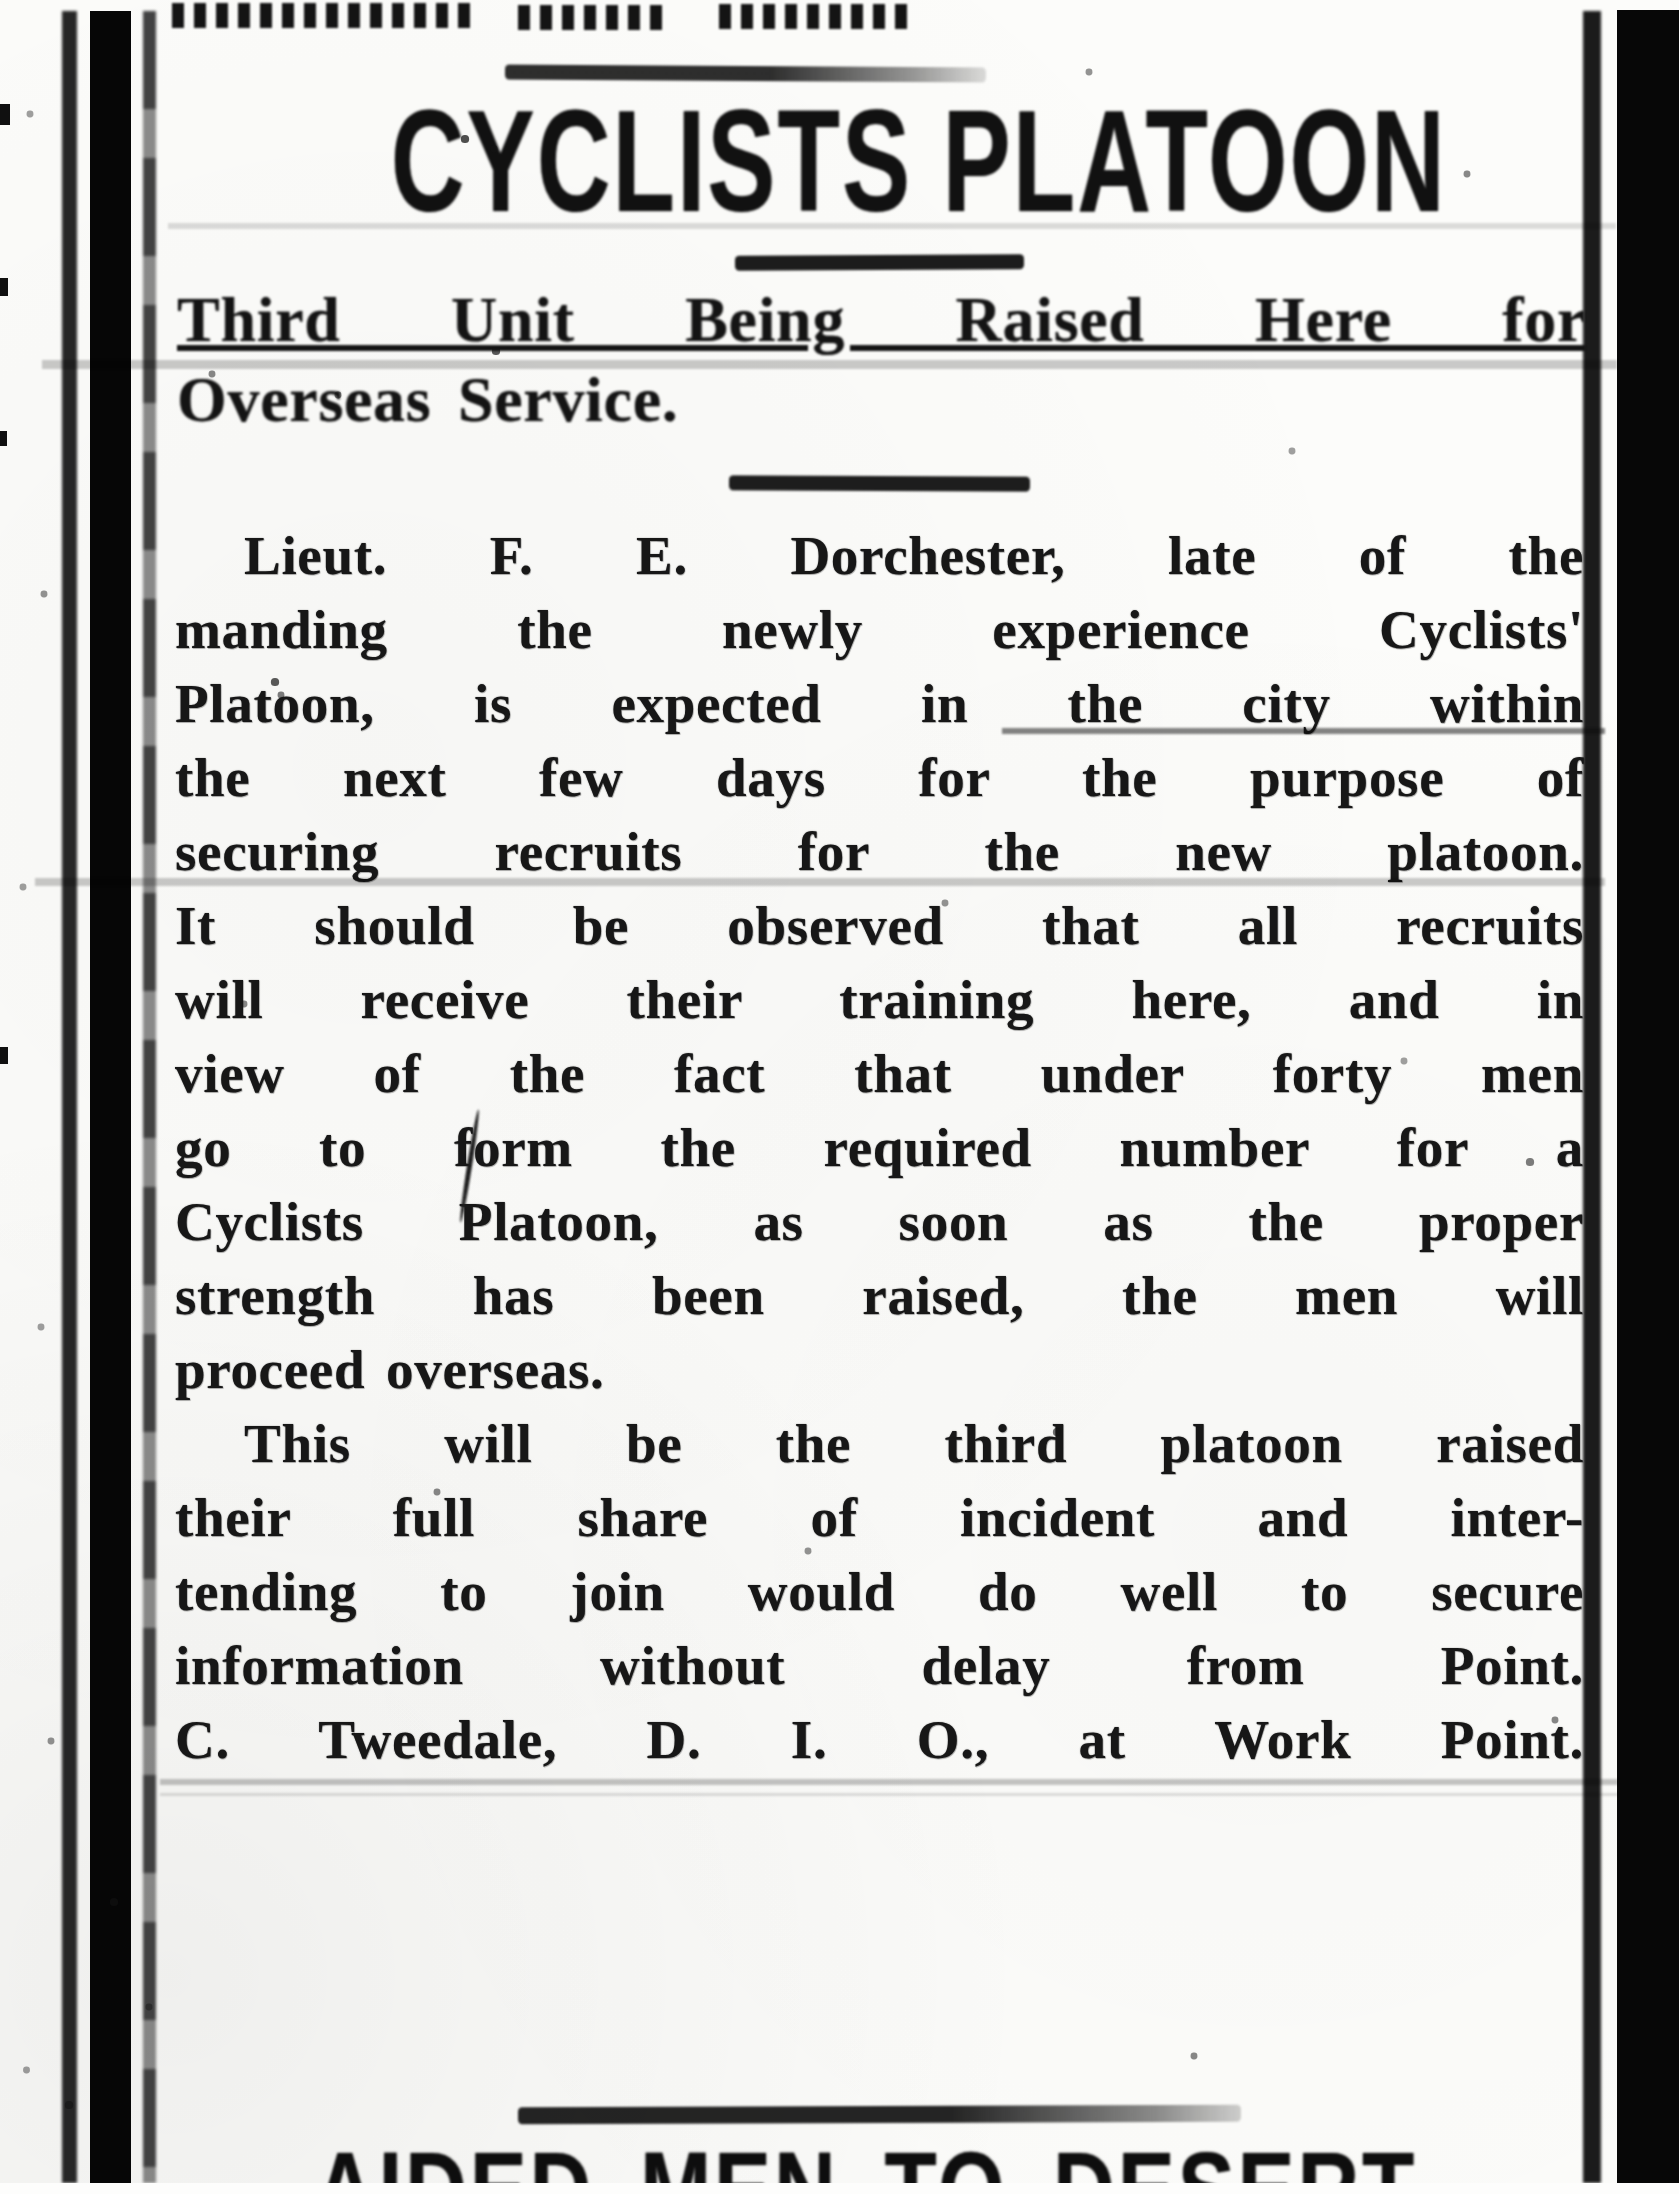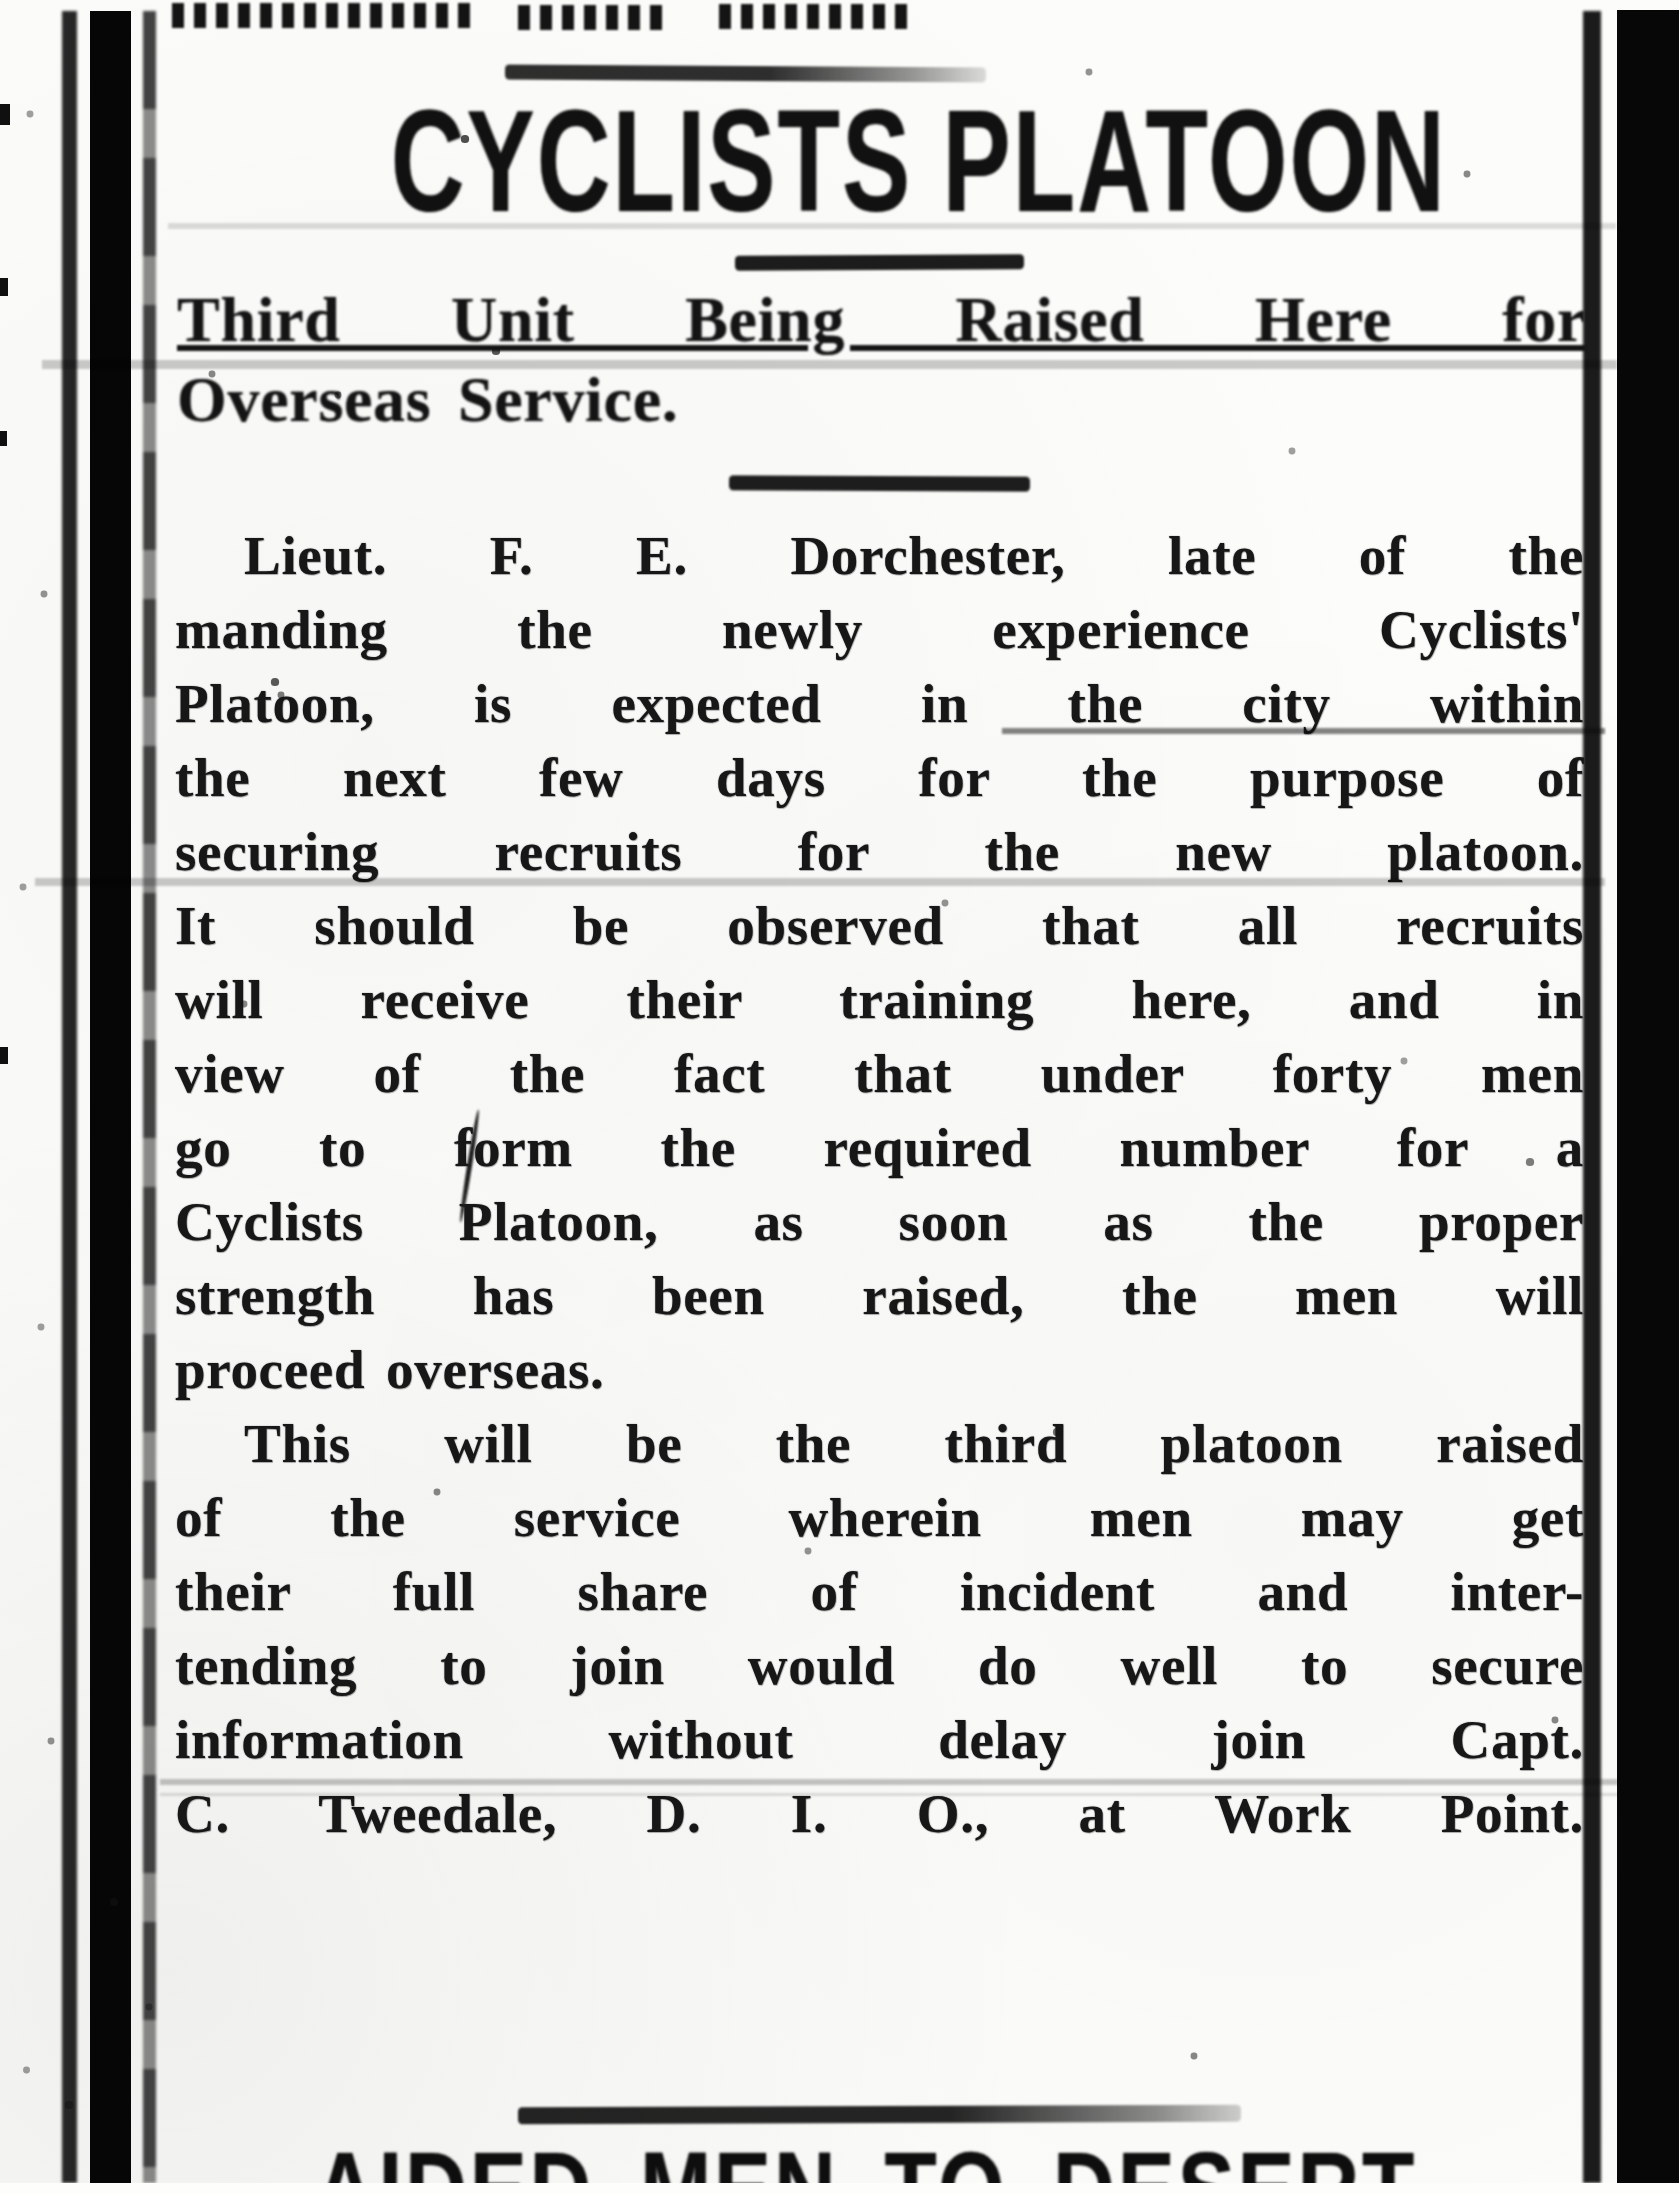--- a/index.html
+++ b/index.html
@@ -140,24 +140,23 @@
     <div class="bl">the next few days for the purpose of</div>
     <div class="bl">securing recruits for the new platoon.</div>
     <div class="bl">It should be observed that all recruits</div>
     <div class="bl">will receive their training here, and in</div>
     <div class="bl">view of the fact that under forty men</div>
     <div class="bl">go to form the required number for a</div>
     <div class="bl">Cyclists Platoon, as soon as the proper</div>
     <div class="bl">strength has been raised, the men will</div>
     <div class="bl lastline">proceed overseas.</div>
     <div class="bl indent">This will be the third platoon raised</div>
-    <div class="bl">of the service wherein men may get</div>
     <div class="bl">their full share of incident and inter-</div>
     <div class="bl">tending to join would do well to secure</div>
-    <div class="bl">information without delay join Capt.</div>
+    <div class="bl">information without delay from Point.</div>
     <div class="bl">C. Tweedale, D. I. O., at Work Point.</div>
   </div>
 
   <div class="scanline sl-a"></div>
   <div class="scanline sl-b"></div>
   <div class="scanline sl-c"></div>
   <div class="scanline sl-d"></div>
   <div class="scanline sl-e"></div>
   <div class="underline-art"></div>
   <div class="flourish"></div>

